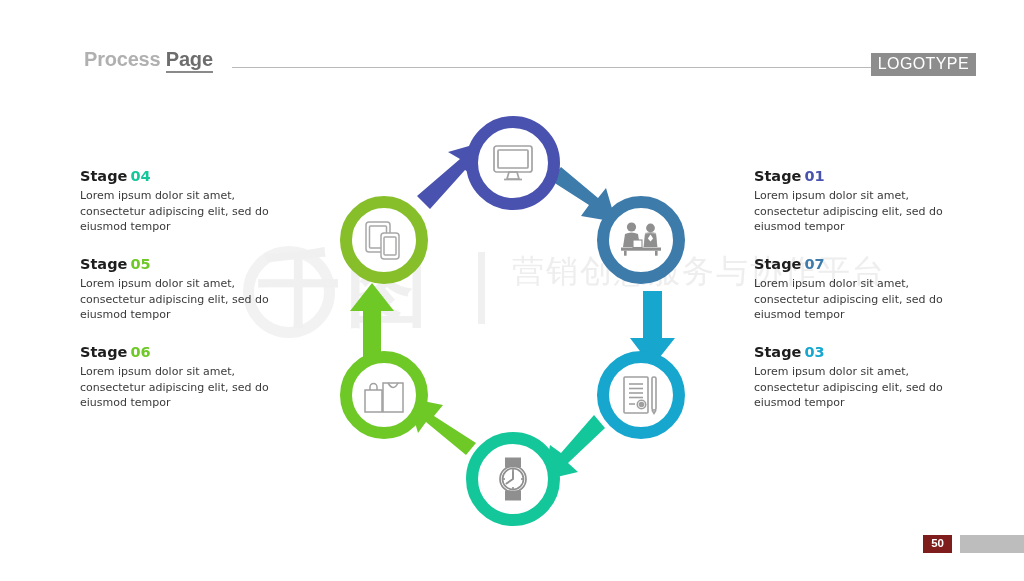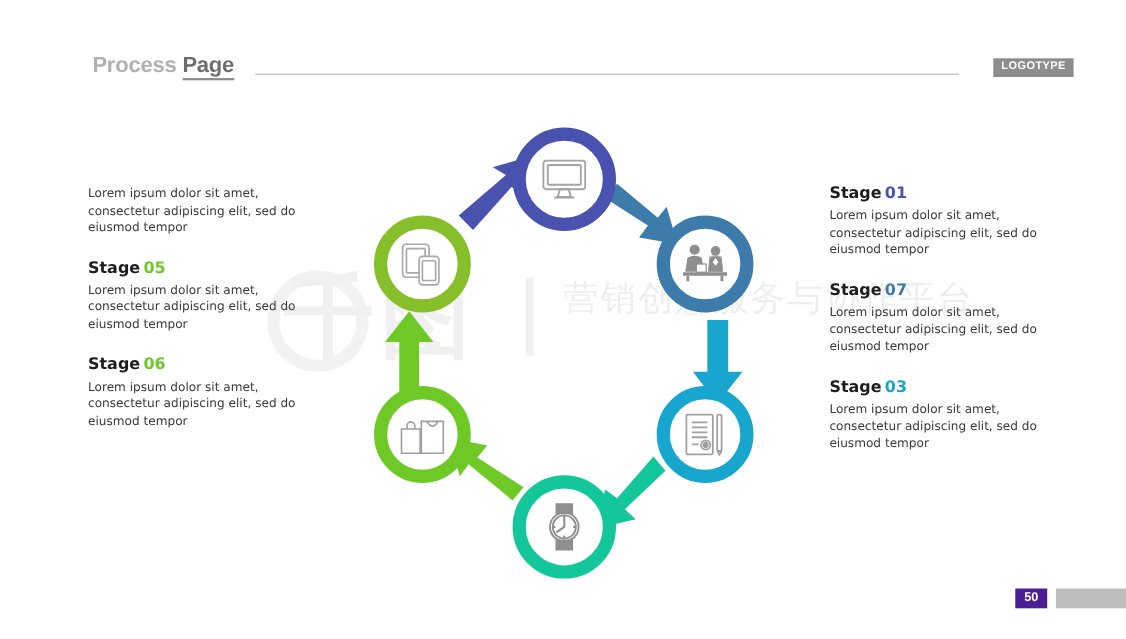--- a/index.html
+++ b/index.html
@@ -46,22 +46,22 @@
     width: 640px;
     height: 1px;
     background: #b9b9b9;
   }
   #logotype {
     position: absolute;
     right: 48px;
     top: 53px;
     background: #8d8d8d;
     color: #ffffff;
-    font-size: 10px;
-    font-weight: bold;
+    font-size: 16px;
+    font-weight: normal;
     letter-spacing: 0.4px;
     padding: 3px 7px 4px 7px;
     line-height: 1;
   }
 
   
   #watermark {
     position: absolute;
     left: 0; top: 0;
     width: 1024px; height: 581px;
@@ -150,21 +150,21 @@
     color: #3a3a3a;
     margin: 0;
     font-family: "DejaVu Sans", sans-serif;
   }
 
   
   #page-num {
     position: absolute;
     right: 72px;
     bottom: 28px;
-    background: #4c1d95;
+    background: #7f1d1d;
     color: #ffffff;
     font-size: 11.5px;
     font-weight: bold;
     padding: 3px 8px 4px 8px;
     line-height: 1;
     z-index: 3;
   }
   #footer-bar {
     position: absolute;
     right: 0px;
@@ -193,20 +193,23 @@
     <div id="title">
       <span class="t-light">Process</span>
       <span class="t-dark">Page</span>
     </div>
     <div id="header-rule"></div>
     <div id="logotype">LOGOTYPE</div>
   </div>
 
   <div id="col-left" class="col">
     <div class="stage">
+      <div class="stage-title">
+        <span>Stage</span><span class="num" style="color:#14c79a">04</span>
+      </div>
       <p class="stage-body">Lorem ipsum dolor sit amet, consectetur adipiscing elit, sed do eiusmod tempor</p>
     </div>
     <div class="stage">
       <div class="stage-title">
         <span>Stage</span><span class="num" style="color:#6ec926">05</span>
       </div>
       <p class="stage-body">Lorem ipsum dolor sit amet, consectetur adipiscing elit, sed do eiusmod tempor</p>
     </div>
     <div class="stage">
       <div class="stage-title">

